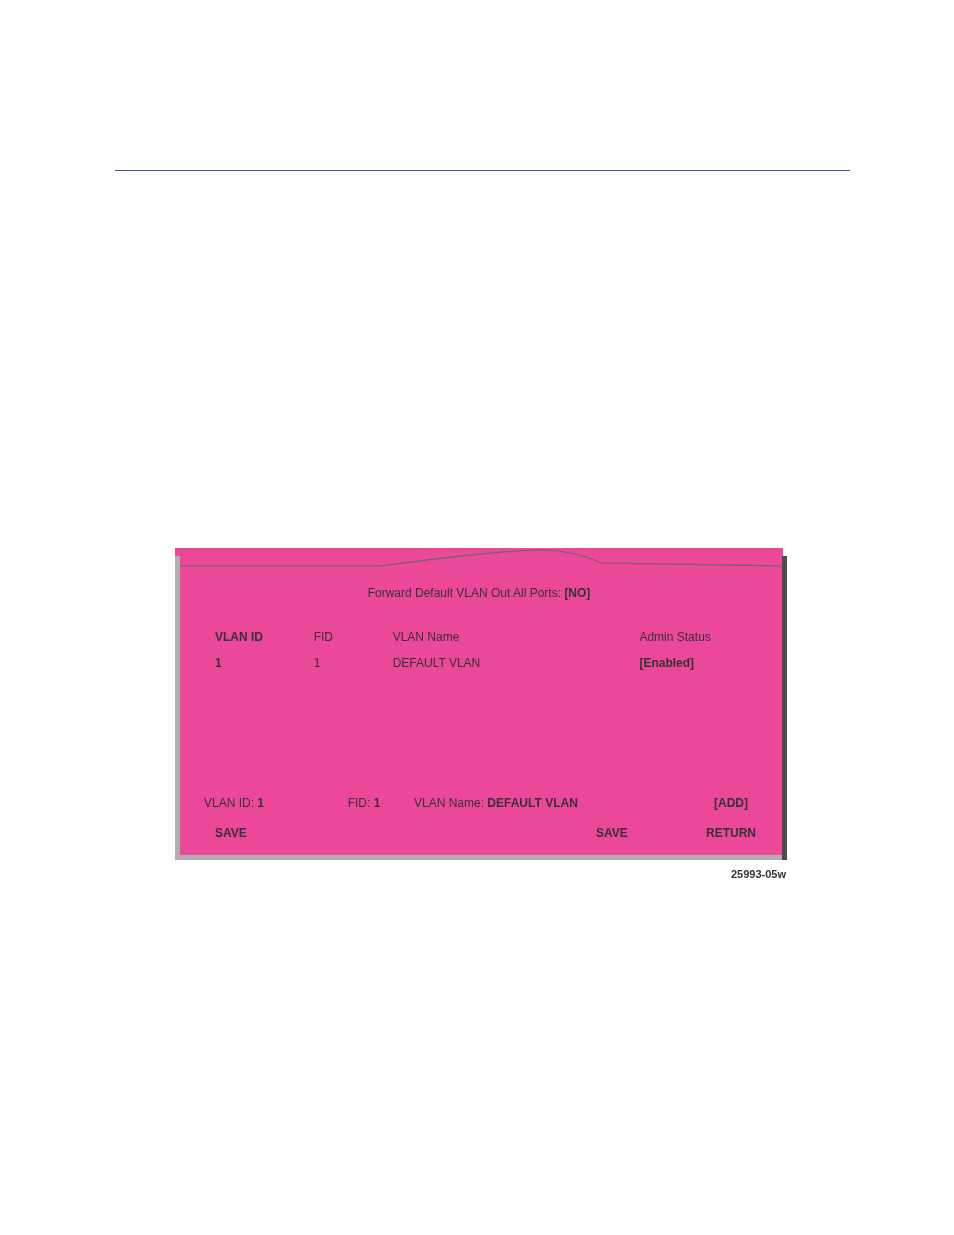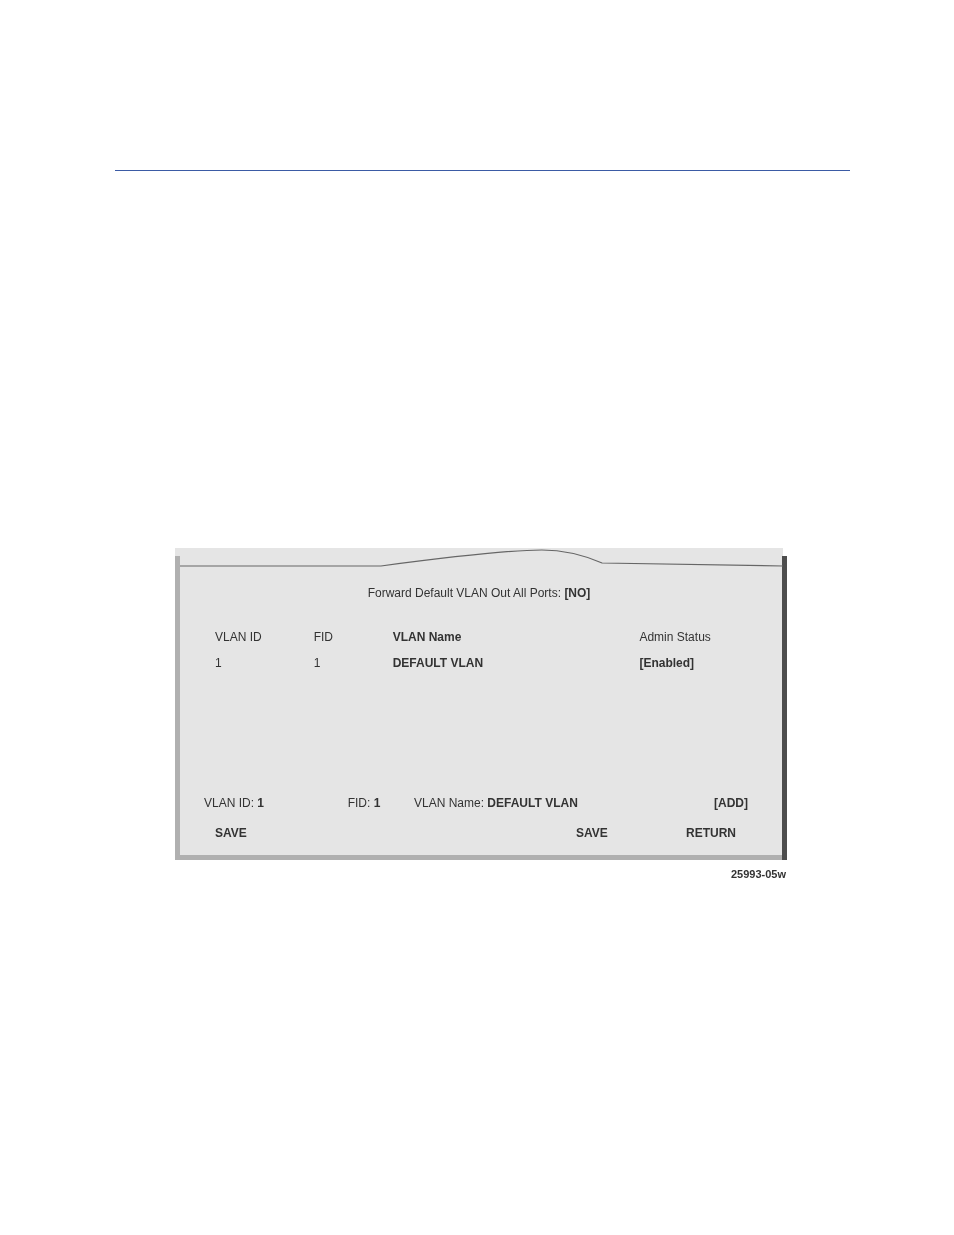--- a/index.html
+++ b/index.html
@@ -26,21 +26,21 @@
       position: absolute;
       top: 548px;
       left: 175px;
       width: 608px;
       height: 312px;
     }
     .panel-inner {
       position: relative;
       width: 100%;
       height: 100%;
-      background: #e5e5e5;
+      background: #ec4899;
     }
     .panel-border-left {
       position: absolute;
       left: 0;
       top: 8px;
       bottom: 0;
       width: 5px;
       background: #b0b0b0;
     }
     .panel-border-bottom {
@@ -90,23 +90,23 @@
       font-weight: bold;
     }
     .table-area {
       padding-left: 25px;
       padding-right: 20px;
     }
     .table-header {
       display: flex;
       margin-bottom: 12px;
     }
-    .col-vlanid { width: 100px; }
+    .col-vlanid { width: 100px; font-weight: bold; }
     .col-fid { width: 80px; }
-    .col-vlanname { width: 250px; font-weight: bold; }
+    .col-vlanname { width: 250px; }
     .col-admin { width: 110px; }
     .table-row {
       display: flex;
       margin-bottom: 12px;
     }
     .bold { font-weight: bold; }
     .bottom-row {
       position: absolute;
       bottom: 40px;
       left: 14px;
@@ -115,21 +115,21 @@
       align-items: baseline;
     }
     .br-vlanid { width: 110px; }
     .br-fid { width: 100px; text-align: center; }
     .br-vlanname { flex: 1; }
     .br-add { width: 60px; text-align: right; }
     .action-row {
       position: absolute;
       bottom: 10px;
       left: 25px;
-      right: 32px;
+      right: 12px;
       display: flex;
       align-items: flex-end;
     }
     .ar-save { flex: 1; font-weight: bold; }
     .ar-exit { width: 90px; font-weight: bold; }
     .ar-return { width: 70px; font-weight: bold; text-align: right; }
     .fig-number {
       position: absolute;
       top: 868px;
       right: 168px;

